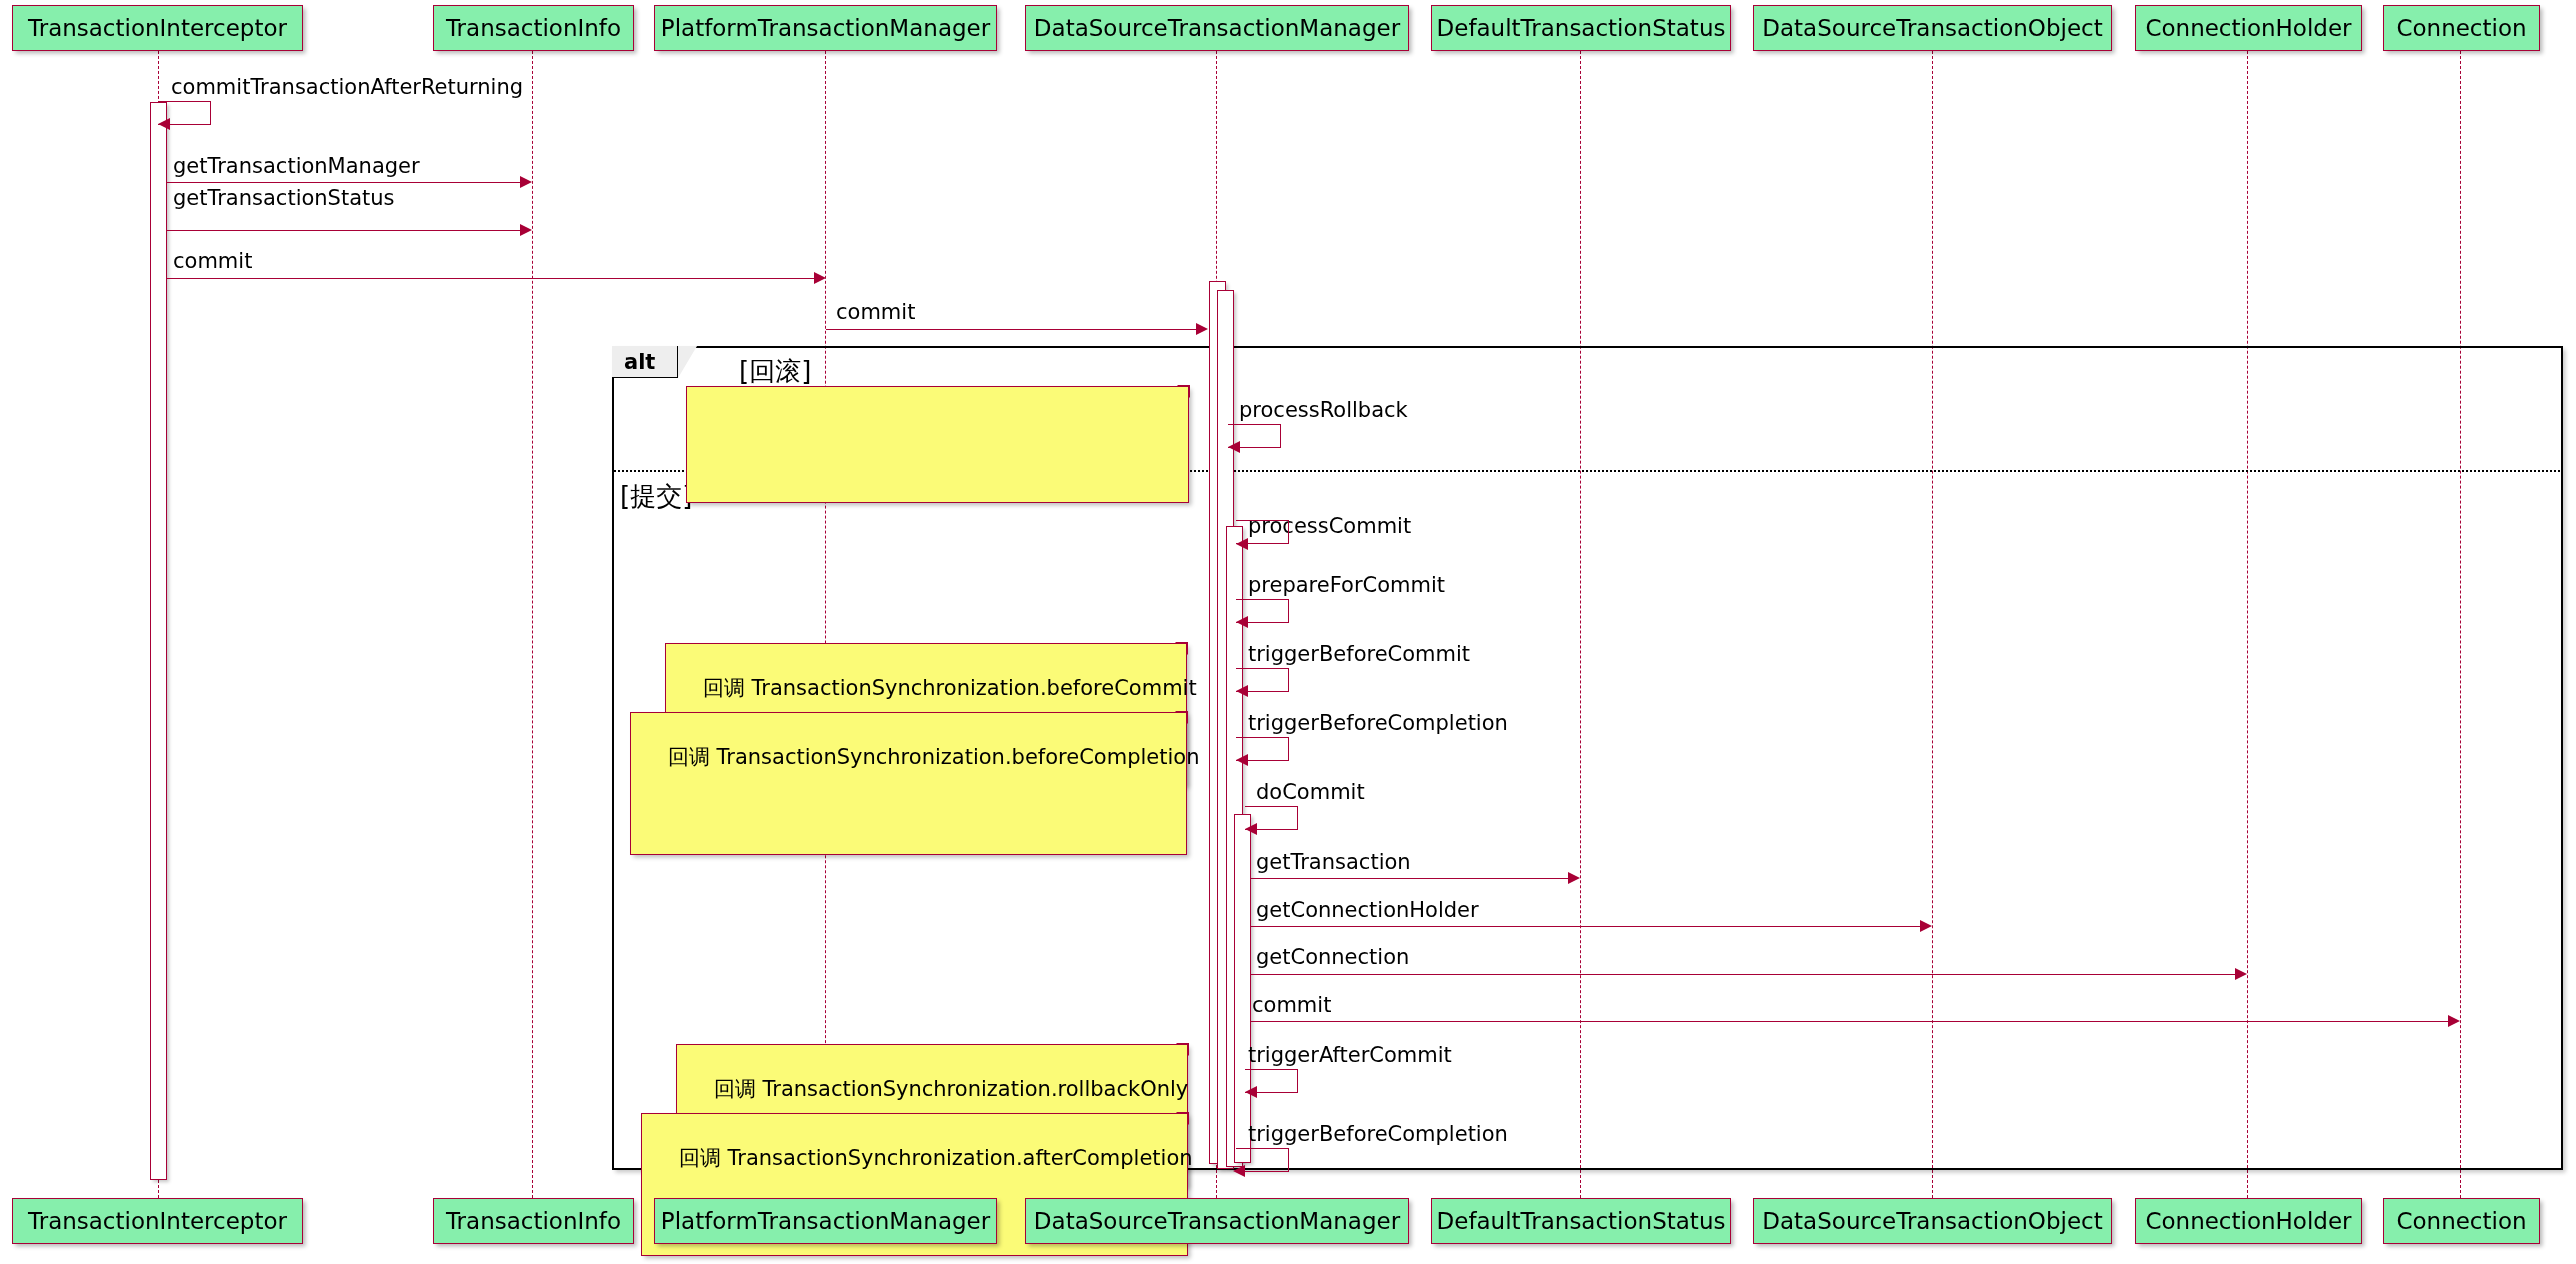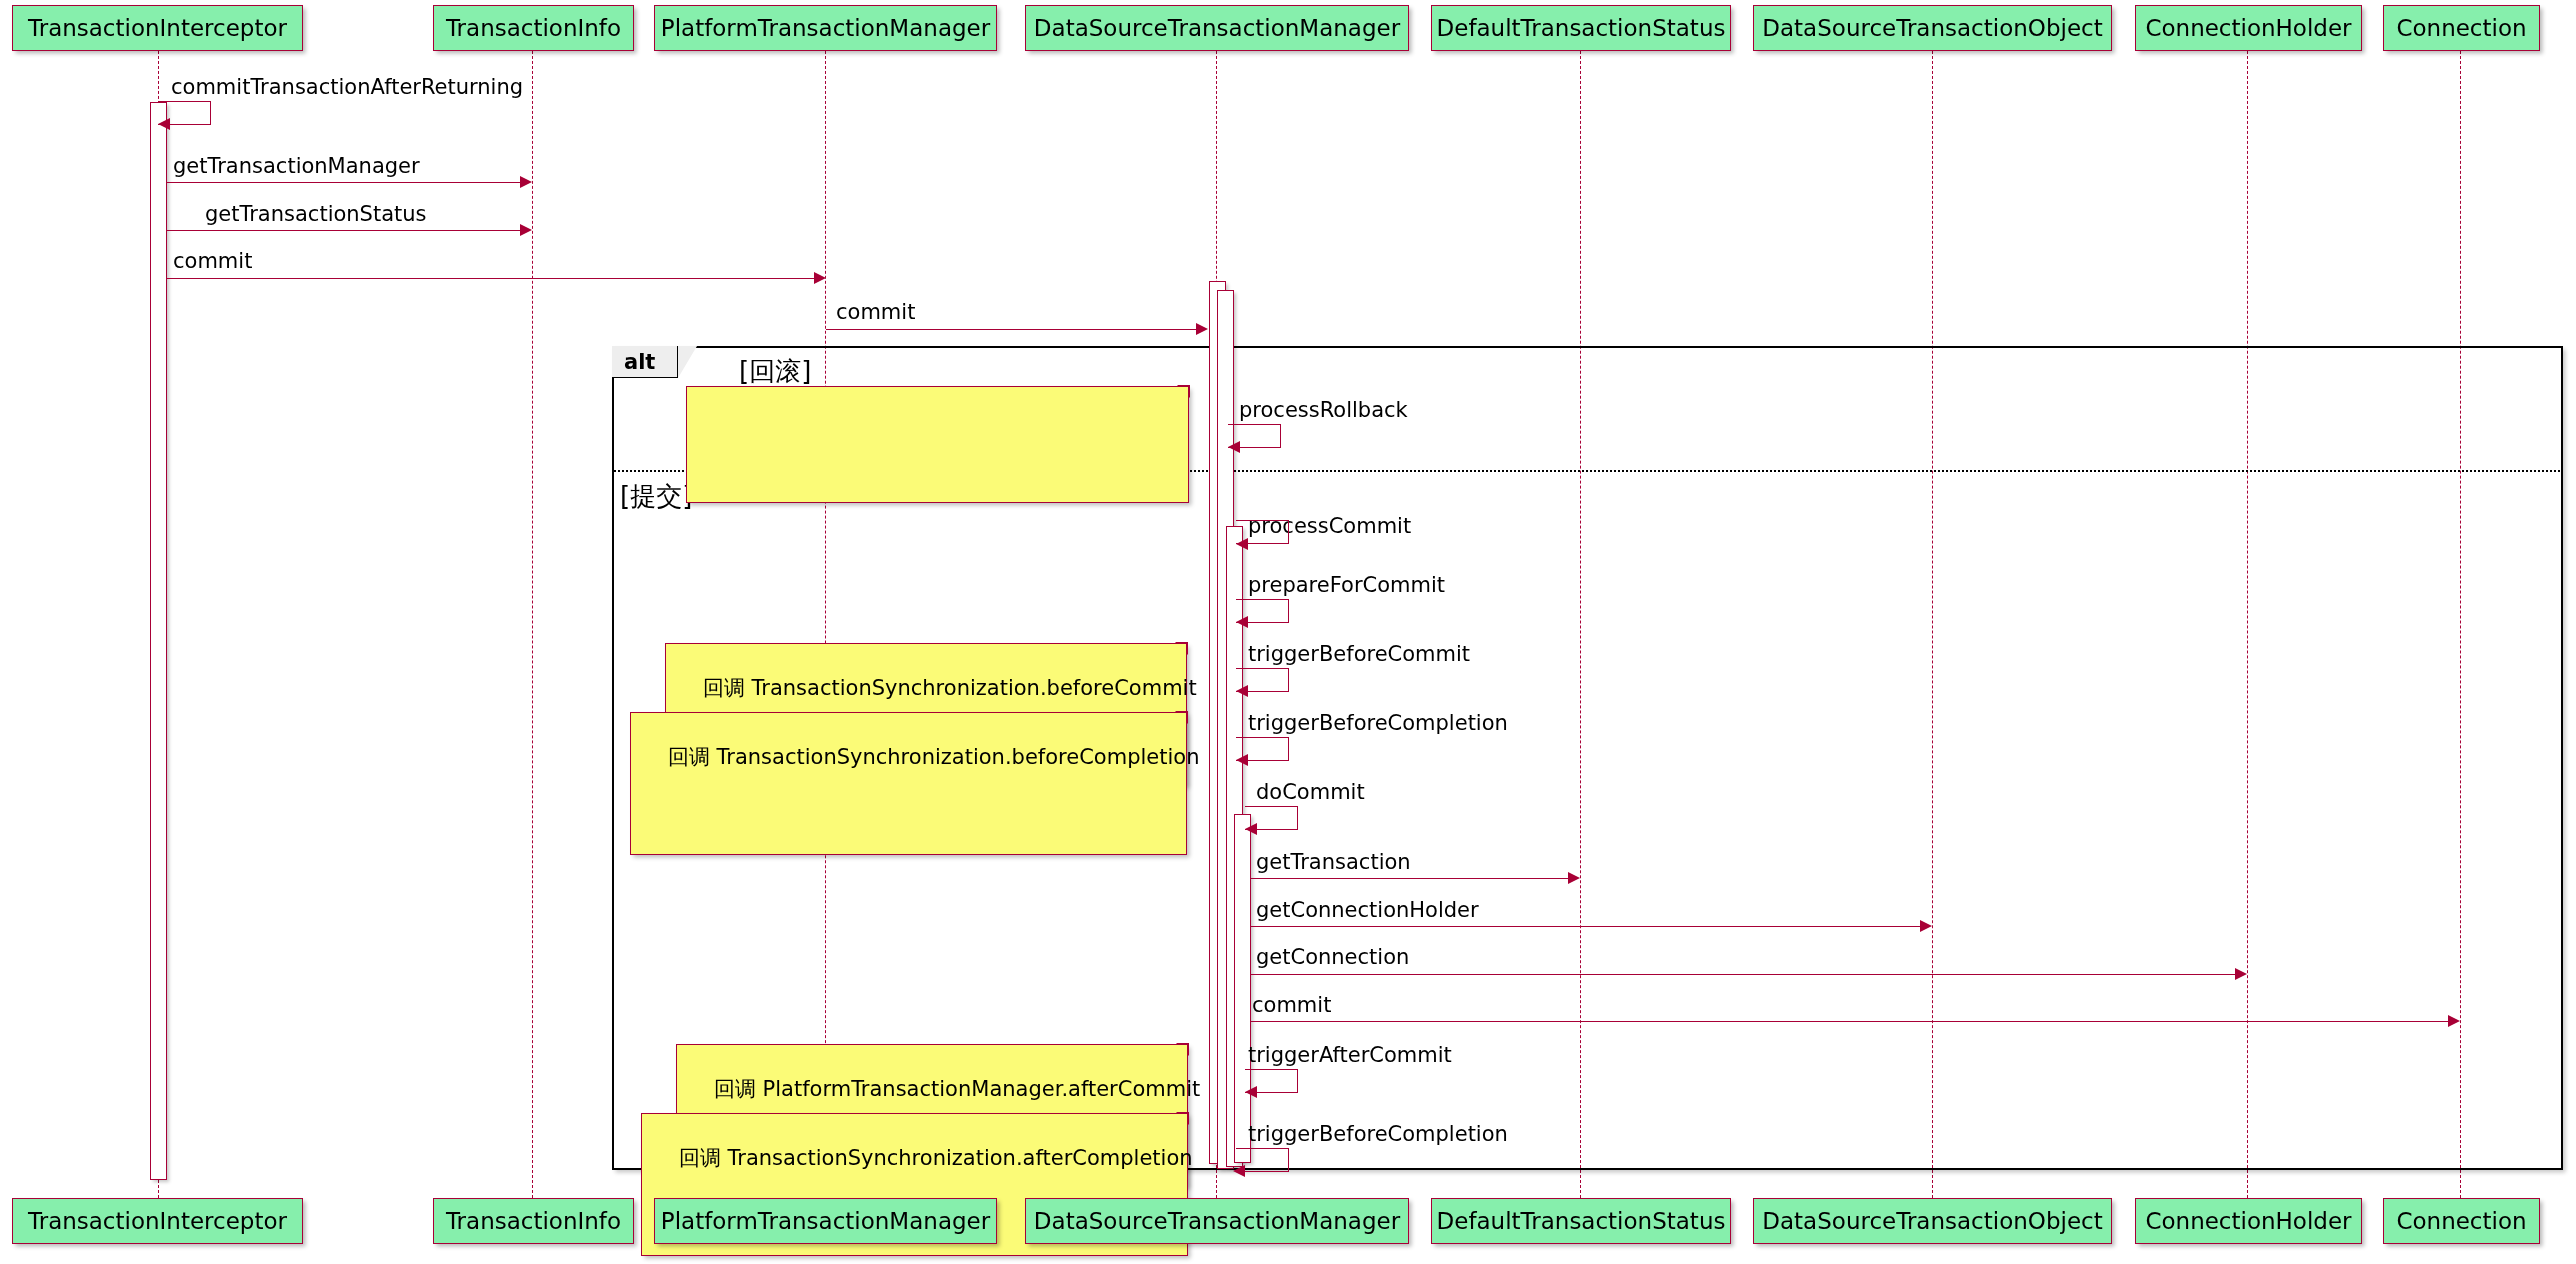--- a/index.html
+++ b/index.html
@@ -180,21 +180,21 @@
   <div class="activation" style="left:1234px; top:814px; height:349px;"></div>
 
   <div class="msg-label" style="left:171px; top:77px;">commitTransactionAfterReturning</div>
   <div class="selfmsg" style="left:158px; top:101px; height:24px;"></div>
   <div class="arrow-l" style="left:158px; top:118px;"></div>
 
   <div class="msg-label" style="left:173px; top:156px;">getTransactionManager</div>
   <div class="msg-line" style="left:167px; top:182px; width:355px;"></div>
   <div class="arrow-r" style="left:520px; top:176px;"></div>
 
-  <div class="msg-label" style="left:173px; top:204px;margin-left:32px;">getTransactionStatus</div>
+  <div class="msg-label" style="left:173px; top:188px;">getTransactionStatus</div>
   <div class="msg-line" style="left:167px; top:230px; width:355px;"></div>
   <div class="arrow-r" style="left:520px; top:224px;"></div>
 
   <div class="msg-label" style="left:173px; top:251px;">commit</div>
   <div class="msg-line" style="left:167px; top:278px; width:648px;"></div>
   <div class="arrow-r" style="left:814px; top:272px;"></div>
 
   <div class="msg-label" style="left:836px; top:302px;">commit</div>
   <div class="msg-line" style="left:826px; top:329px; width:371px;"></div>
   <div class="arrow-r" style="left:1196px; top:323px;"></div>
@@ -258,21 +258,21 @@
     <span class="fold2"></span>
   </div>
 
   <div class="note" style="left:630px; top:712px; width:557px;">
     <span>回调 TransactionSynchronization.beforeCompletion</span>
     <span class="fold"></span>
     <span class="fold2"></span>
   </div>
 
   <div class="note" style="left:676px; top:1044px; width:512px;">
-    <span>回调 PlatformTransactionManager.afterCommit</span>
+    <span>回调 TransactionSynchronization.rollbackOnly</span>
     <span class="fold"></span>
     <span class="fold2"></span>
   </div>
 
   <div class="note" style="left:641px; top:1113px; width:547px;">
     <span>回调 TransactionSynchronization.afterCompletion</span>
     <span class="fold"></span>
     <span class="fold2"></span>
   </div>
 

